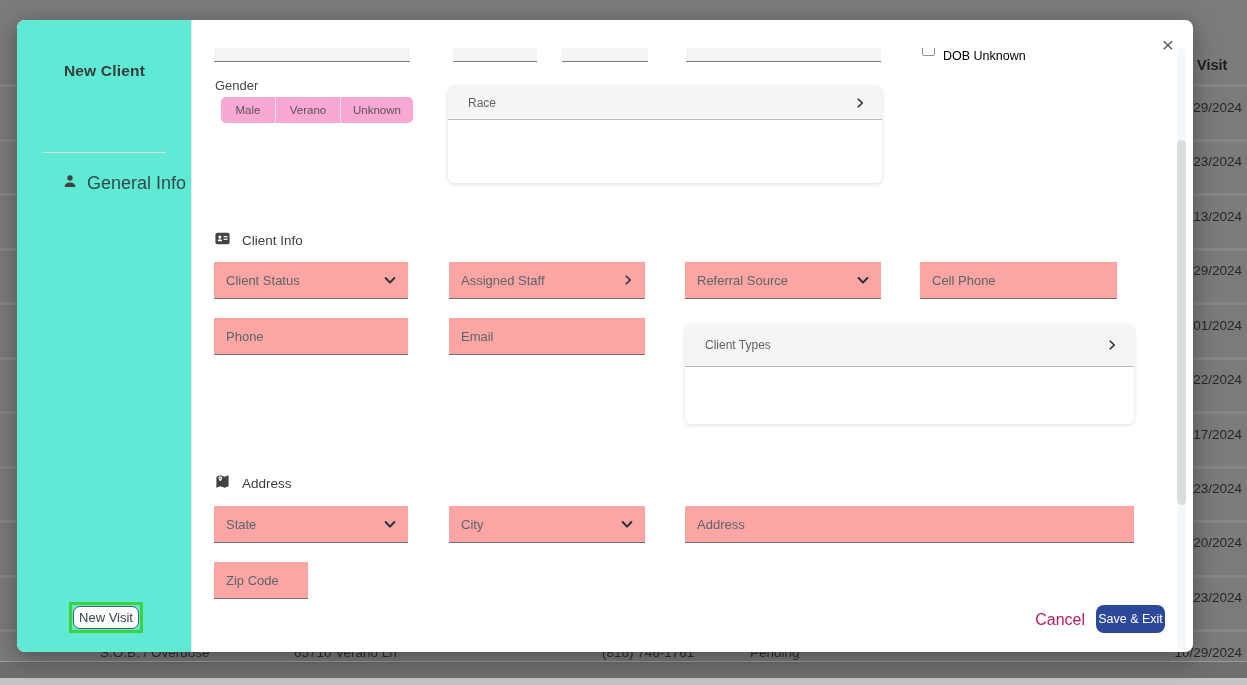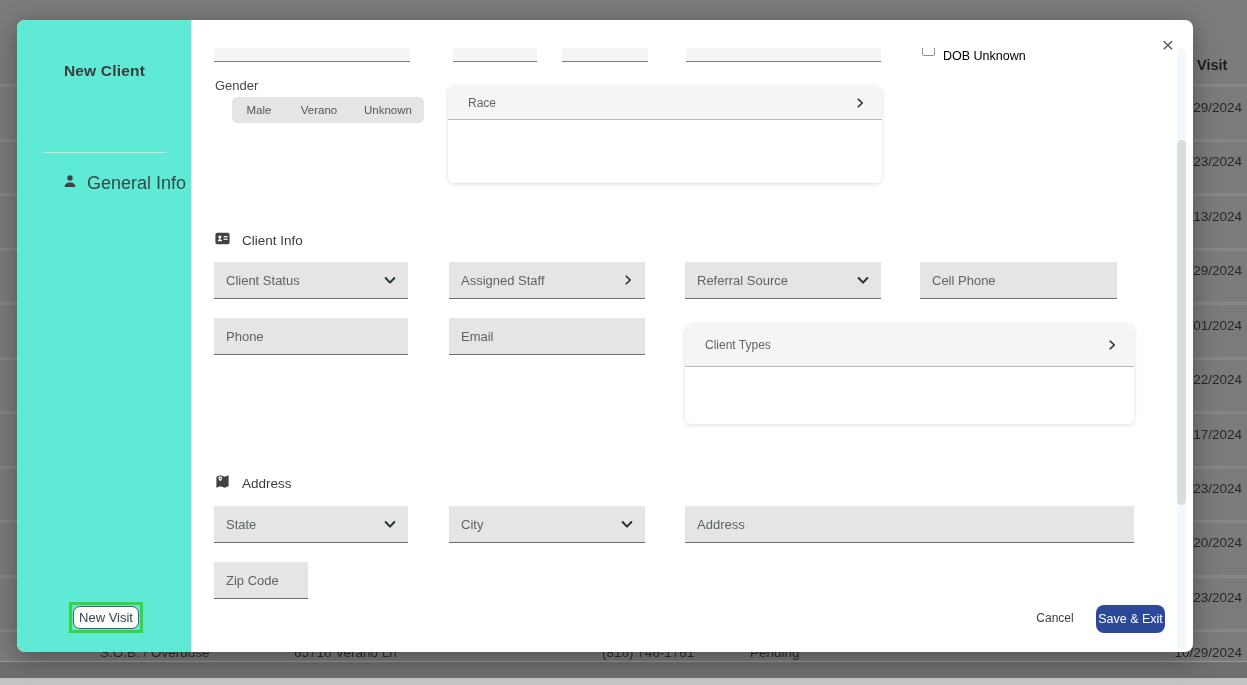--- a/index.html
+++ b/index.html
@@ -27,47 +27,47 @@
   .sb-divider { position:absolute; left:26px; top:132px; width:123px; height:1px; background:#dddddd; }
   .sb-nav { position:absolute; left:45px; top:153px; height:20px; display:flex; align-items:center; gap:9px; cursor:pointer; }
   .sb-nav-label { font-size:18px; color:#37474f; }
 
   .nv-highlight { position:absolute; left:52px; top:582px; width:74px; height:31px;
                   border:3px solid #3bd23b; padding:1px; }
   .nv-button { width:100%; height:100%; background:#fcfcfc; border:1px solid #4a5b75; border-radius:7px;
                display:flex; align-items:center; justify-content:center; font-size:13px; color:#37474f; cursor:pointer; }
 
   
-  .field { position:absolute; height:37px; background:#e5e5e5; border-bottom:1px solid #6f6f6f;
+  .field { position:absolute; height:37px; background:#fca5a5; border-bottom:1px solid #6f6f6f;
            display:flex; align-items:center; padding:0 12px; font-size:13px; color:#5d6468; cursor:pointer; }
   .field .chev { position:absolute; right:11px; display:flex; align-items:center; }
   .panel { position:absolute; background:#ffffff; border-radius:6px; box-shadow:0 1px 4px rgba(0,0,0,.14); }
   .panel-header { position:relative; background:#f5f5f5; border-bottom:1px solid #b9b9b9; border-radius:6px 6px 0 0;
                   display:flex; align-items:center; padding:0 20px; font-size:12px; color:#5d6468; cursor:pointer; }
   .panel-header .chev { position:absolute; right:16px; display:flex; align-items:center; }
   .panel-body { background:#fff; border-radius:0 0 6px 6px; }
 
   .section-header { position:absolute; display:flex; align-items:center; gap:11px; }
   .section-title { font-size:13.5px; color:#3c3c3c; }
 
   .gender-label { position:absolute; left:198px; top:58px; font-size:13px; color:#474747; }
-  .gender-group { position:absolute; left:215px; top:77px; width:192px; height:26px; background:#e5e5e5;
+  .gender-group { position:absolute; left:204px; top:77px; width:192px; height:26px; background:#f9a8d4;
                   border-radius:5px; display:flex; overflow:hidden;text-align:right; }
   .gender-btn { height:100%; display:flex; align-items:center; justify-content:center; font-size:11.5px;
                 color:#555555; cursor:pointer; border-left:1px solid #e4e4e4; }
   .gender-btn:first-child { border-left:none; }
 
   #top-clip { position:absolute; left:175px; top:28px; right:0; height:16px; overflow:hidden; }
   .stub { position:absolute; top:-32px; height:46px; background:#f5f5f5; border-bottom:1px solid #7d7d7d; }
   .dob-box { position:absolute; left:730px; top:-5px; width:13px; height:13px; border:1px solid #8f8f8f;
              border-radius:2px; background:#fff; cursor:pointer; }
   .dob-label { position:absolute; left:751px; top:-7px; font-size:12.5px; color:#000000;margin-top:8px; }
 
-  .footer-cancel { position:absolute; left:1008px; top:591px; width:60px; text-align:center; font-size:12px;
-                   color:#404040; cursor:pointer; }
+  .footer-cancel { position:absolute; left:1008px; top:591px; width:60px; text-align:right; font-size:16px;
+                   color:#be185d; cursor:pointer; }
   .footer-save { position:absolute; left:1079px; top:585px; width:69px; height:28px; background:#2b4899;
                  border:none; border-radius:8px; color:#ffffff; font-size:12.5px; font-family:"Liberation Sans",sans-serif;
                  display:flex; align-items:center; justify-content:center; cursor:pointer; }
 
   .close-x { position:absolute; left:1139px; top:13px; width:24px; height:24px; display:flex; align-items:center;
              justify-content:center; font-size:21px; font-weight:300; color:#5c5c5c; cursor:pointer; }
 
   .scroll-track { position:absolute; left:1160px; top:28px; width:9px; height:602px; background:#f3f9fa; border-radius:5px; }
   .scroll-thumb { position:absolute; left:0; top:92px; width:9px; height:365px; background:#dadddd; border-radius:5px; cursor:grab; }
 </style>

